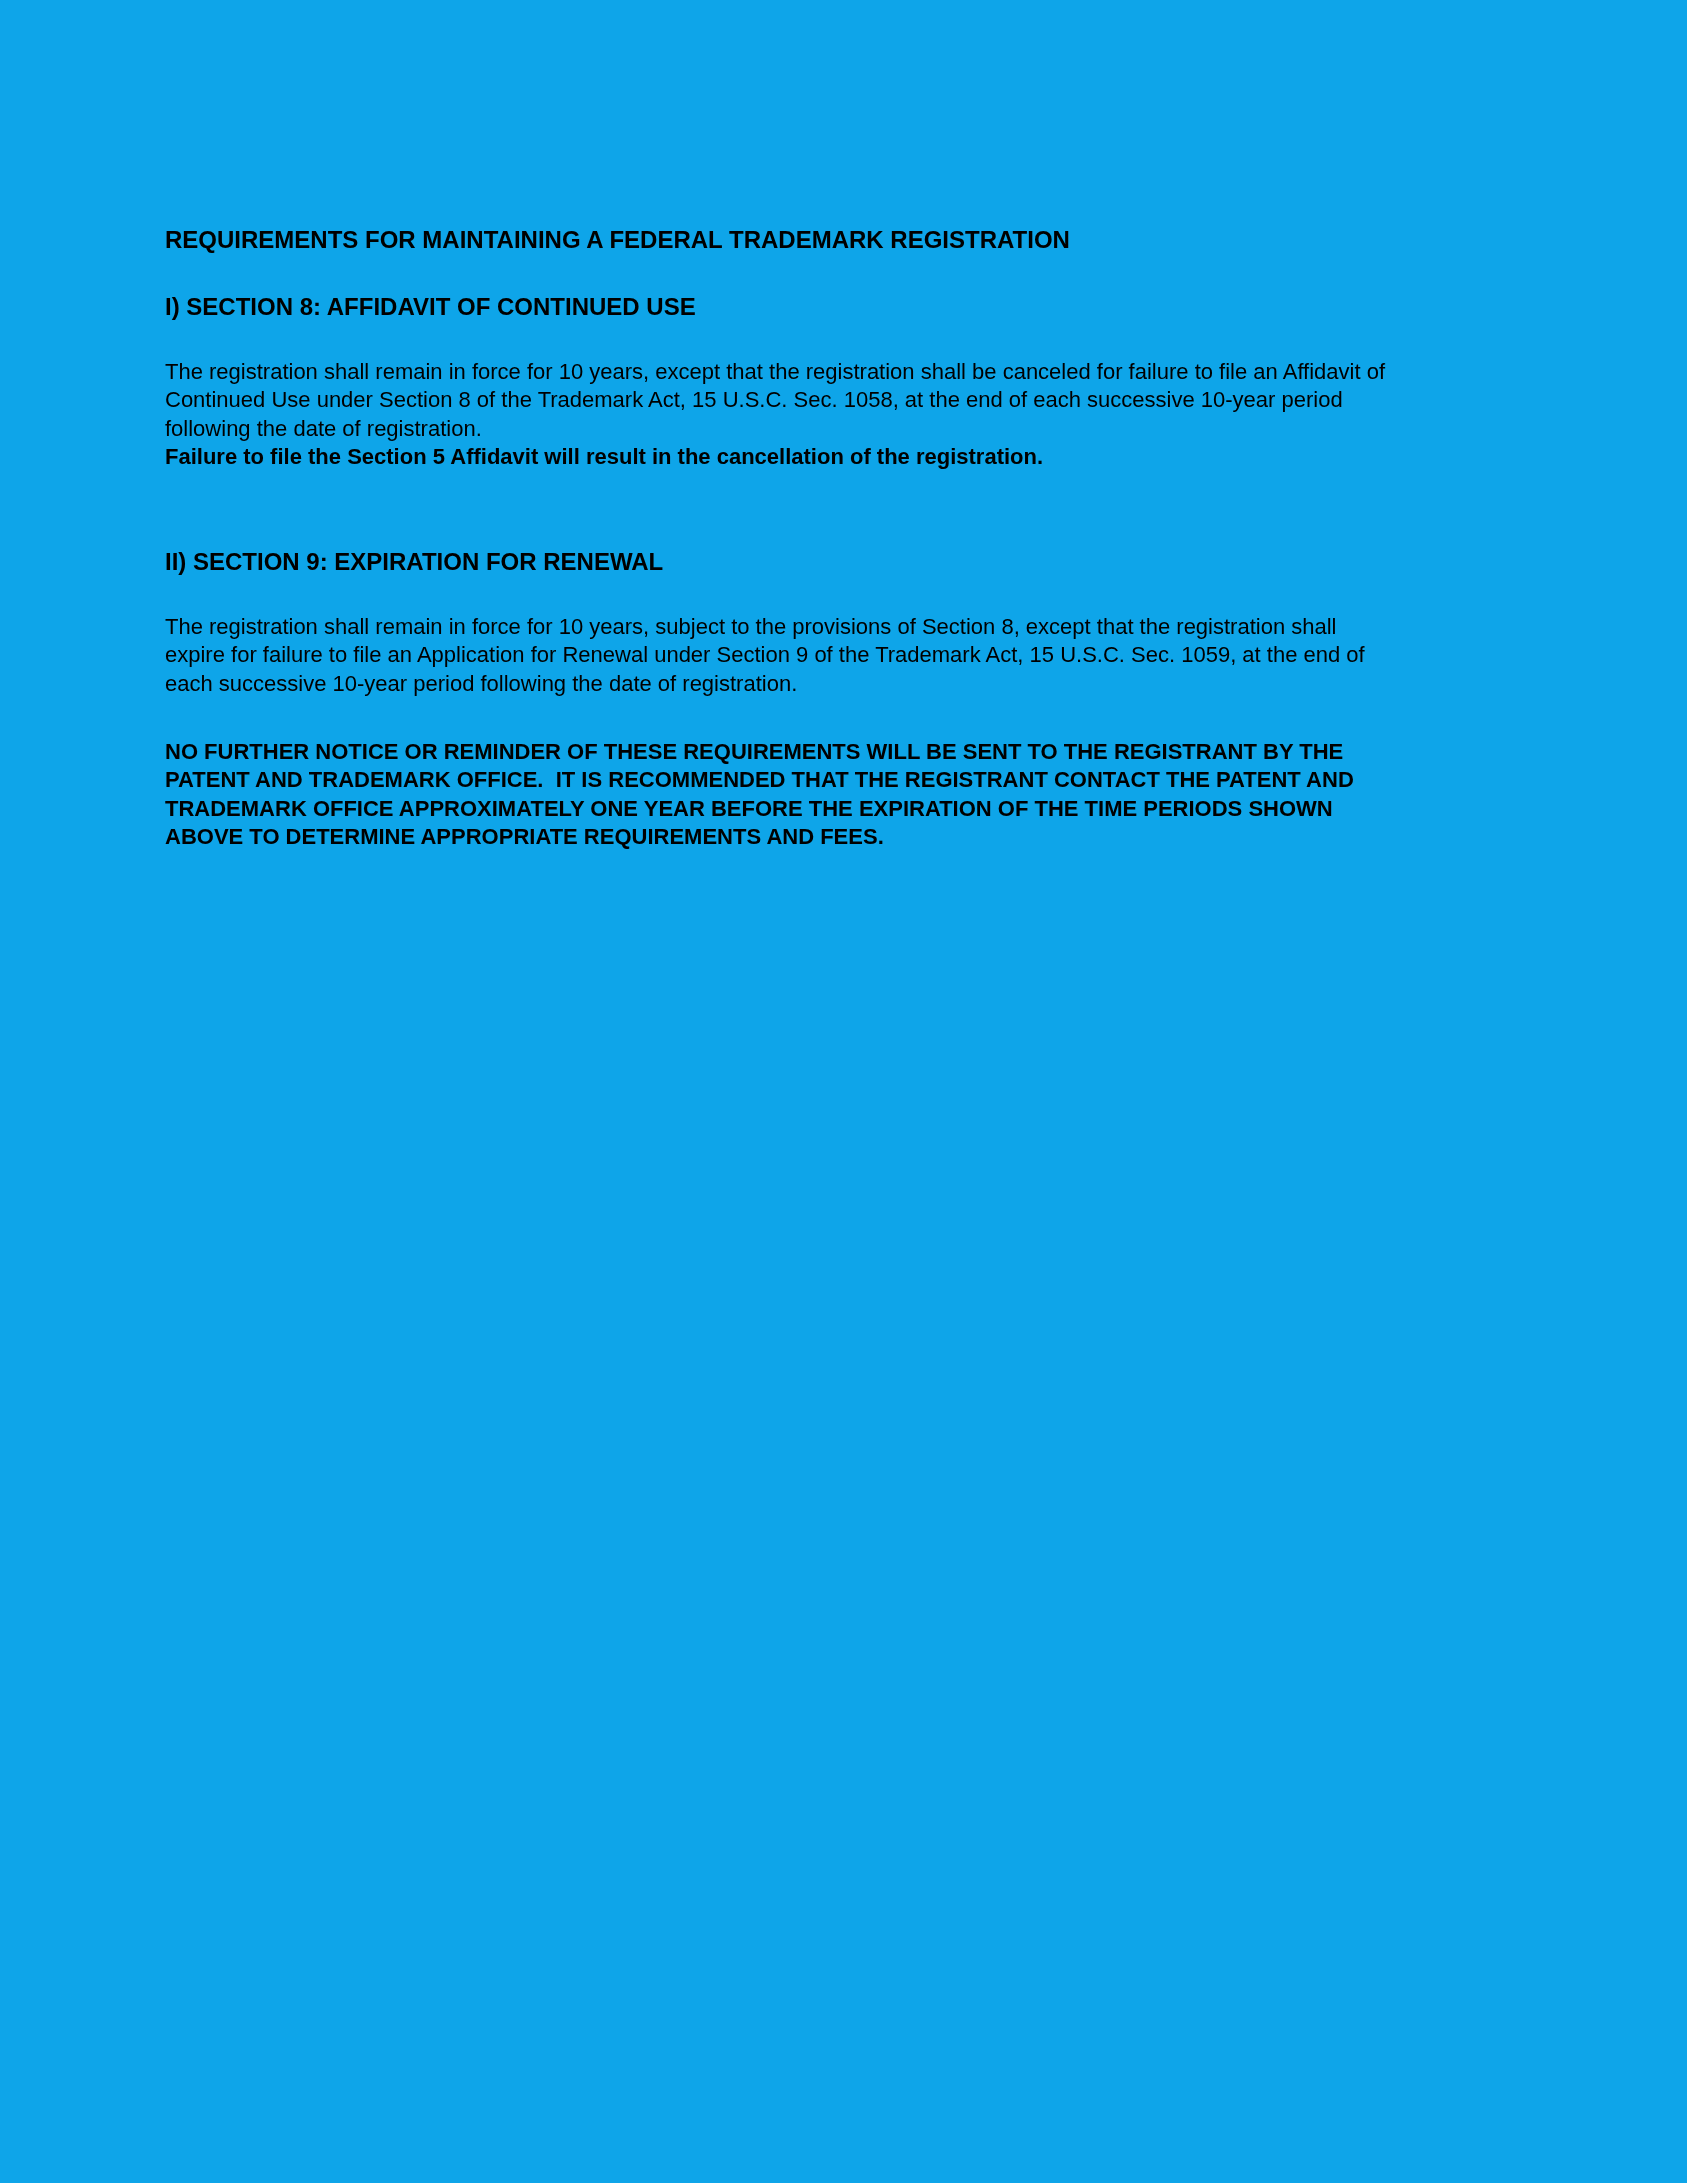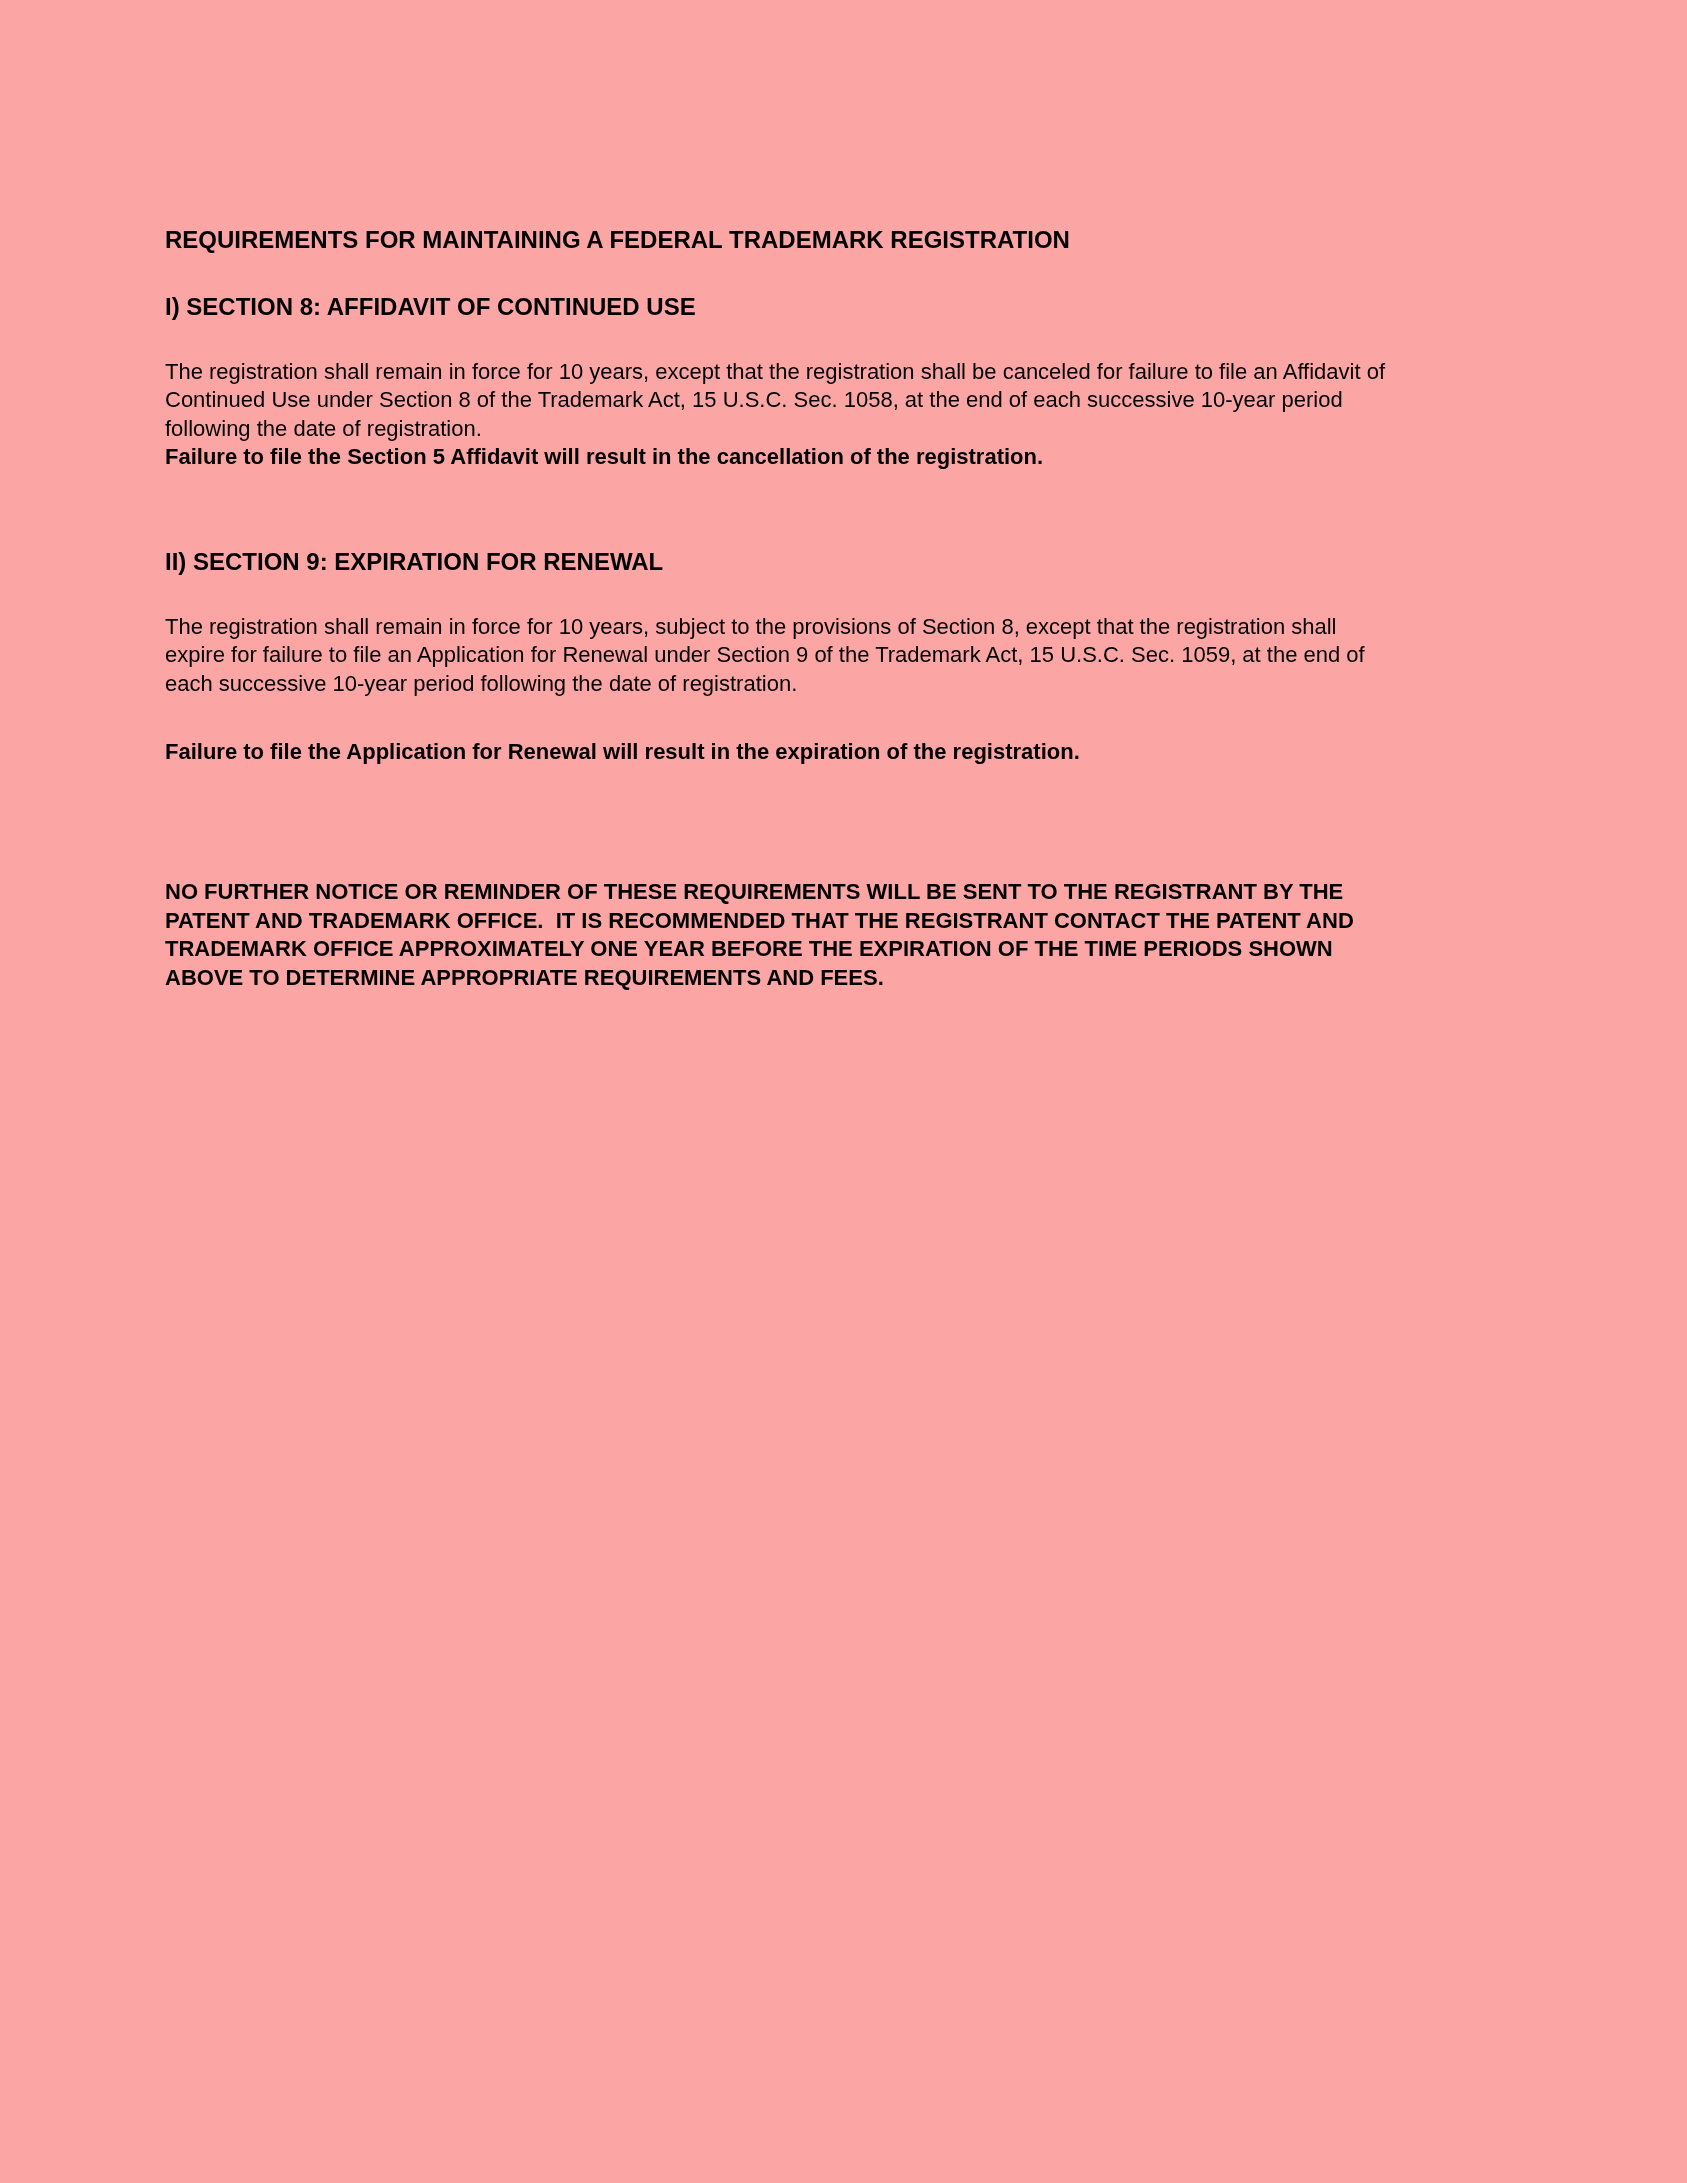--- a/index.html
+++ b/index.html
@@ -16,21 +16,21 @@
     -webkit-font-smoothing: antialiased;
   }
   .doc {
     position: absolute;
     top: 0;
     left: 0;
     width: 1687px;
     height: 2183px;
     padding: 226px 129px 0 165px;
     box-sizing: border-box;
-    background: #fca5a5;
+    background: #0ea5e9;
   }
   .doc-title {
     font-size: 24px;
     font-weight: 700;
     line-height: 28.4px;
     margin: 0 0 39px 0;
     white-space: pre-wrap;
   }
   .section-heading {
     font-size: 24px;
@@ -82,21 +82,20 @@
 following the date of registration.</p>
 
   <p class="warning-para gap-after-warning-1">Failure to file the Section 5 Affidavit will result in the cancellation of the registration.</p>
 
   <p class="section-heading gap-after-heading-2">II) SECTION 9: EXPIRATION FOR RENEWAL</p>
 
   <p class="body-para gap-after-body-2">The registration shall remain in force for 10 years, subject to the provisions of Section 8, except that the registration shall
 expire for failure to file an Application for Renewal under Section 9 of the Trademark Act, 15 U.S.C. Sec. 1059, at the end of
 each successive 10-year period following the date of registration.</p>
 
-  <p class="warning-para gap-after-warning-2">Failure to file the Application for Renewal will result in the expiration of the registration.</p>
 
   <p class="notice-para">NO FURTHER NOTICE OR REMINDER OF THESE REQUIREMENTS WILL BE SENT TO THE REGISTRANT BY THE
 PATENT AND TRADEMARK OFFICE.  IT IS RECOMMENDED THAT THE REGISTRANT CONTACT THE PATENT AND
 TRADEMARK OFFICE APPROXIMATELY ONE YEAR BEFORE THE EXPIRATION OF THE TIME PERIODS SHOWN
 ABOVE TO DETERMINE APPROPRIATE REQUIREMENTS AND FEES.</p>
 
 </div>
 
 
 </body></html>

